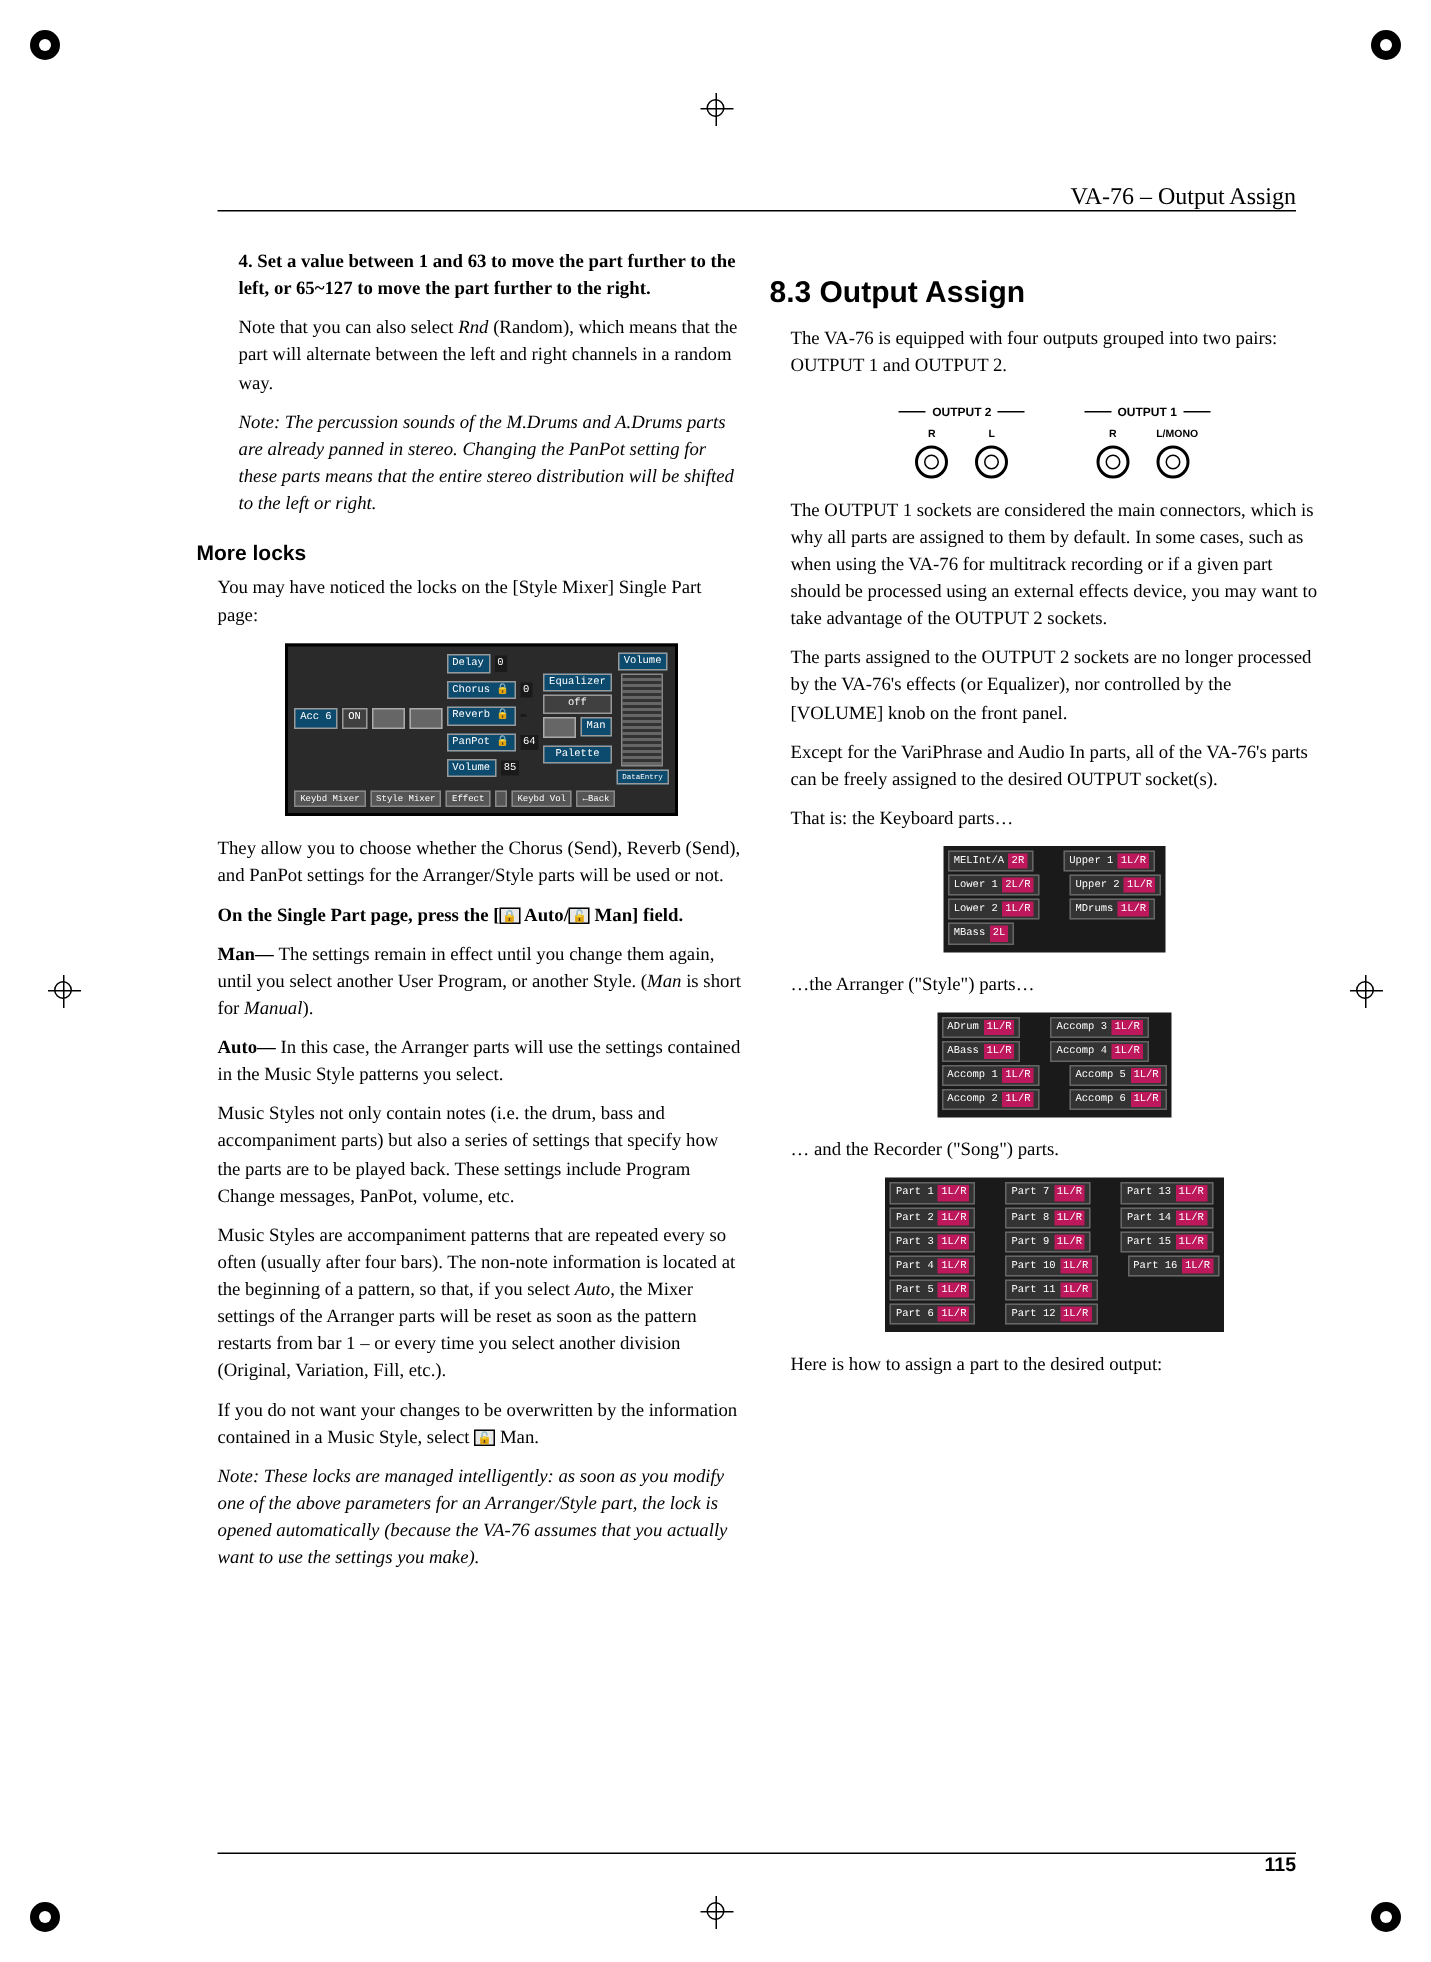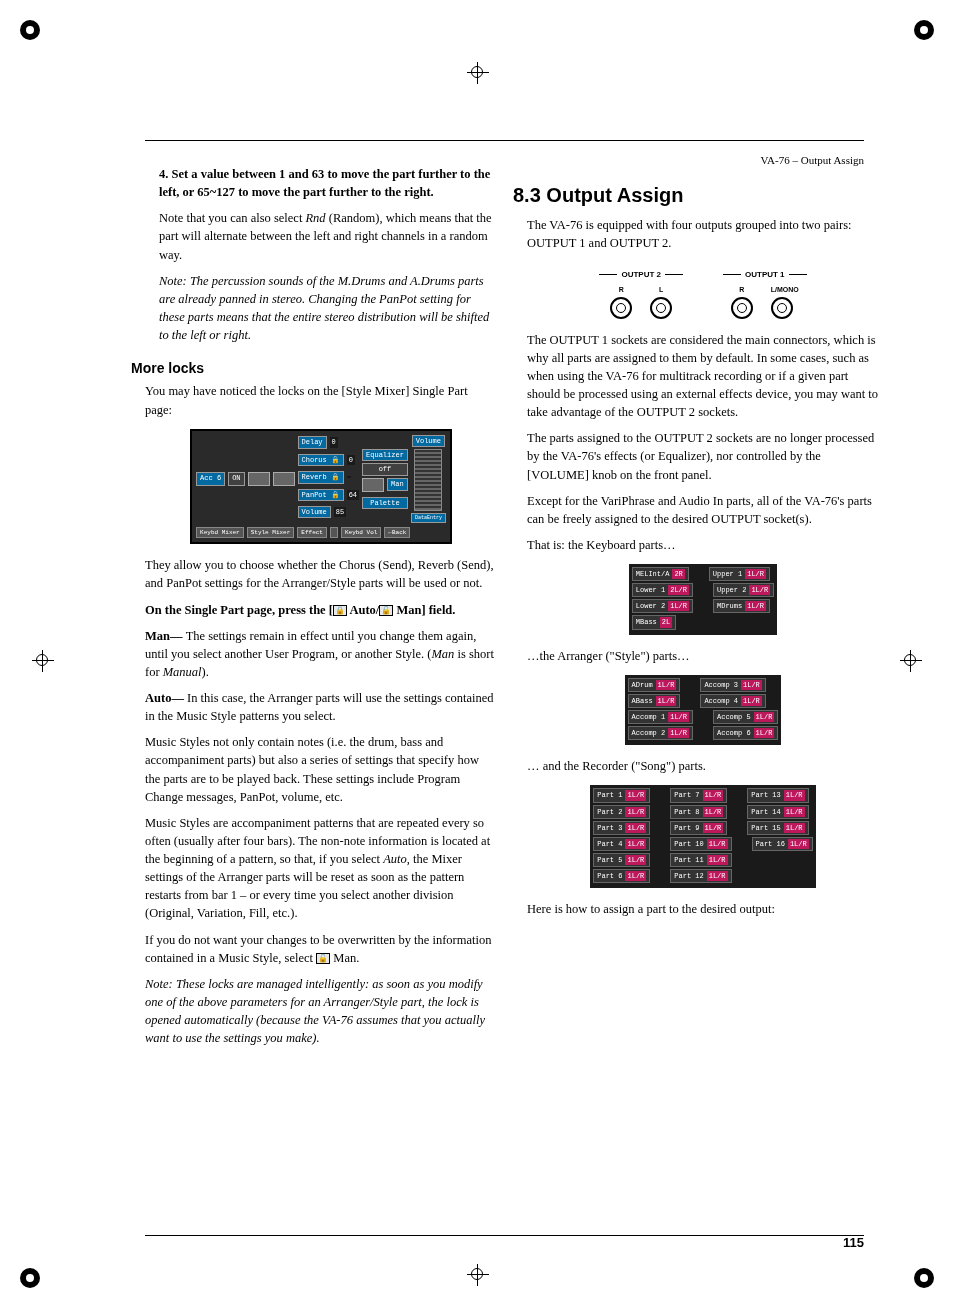--- a/index.html
+++ b/index.html
@@ -31,23 +31,22 @@
   .cross .ring { position:absolute; width:12px; height:12px; border:1px solid #000; border-radius:50%; top:6px; left:6px; }
   .cr-top { top: 60px; left: 465px; }
   .cr-leftmid { top: 648px; left: 30px; }
   .cr-rightmid { top: 648px; right: 30px; }
   .cr-bot { bottom: 20px; left: 465px; }
 
   .header-right {
     position: absolute;
     top: 120px;
     right: 90px;
-    font-size: 11px;
+    font-size: 16px;
     font-style: normal;
-    margin-top: 33px;
   }
   .hr-line {
     position: absolute;
     top: 140px;
     left: 145px;
     right: 90px;
     height: 1px;
     background: #000;
   }
 
@@ -83,21 +82,21 @@
     display: inline-block;
     background: #2a2a2a;
     border: 2px solid #000;
     padding: 4px;
     color: #fff;
     font-family: 'Courier New', monospace;
     font-size: 7px;
     line-height: 1.2;
   }
   .lcd .row { display: flex; gap: 3px; margin-bottom: 3px; align-items:center; }
-  .lcd .cell { background:#0369a1; border:1px solid #999; padding:1px 3px; white-space:nowrap; }
+  .lcd .cell { background:#0c4a6e; border:1px solid #999; padding:1px 3px; white-space:nowrap; }
   .lcd .cell-dark { background:#404040; }
   .lcd .val { background:#1a1a1a; padding:1px 2px; }
   .lcd .tallslider { background: repeating-linear-gradient(0deg,#666 0 2px,#333 2px 4px); width:28px; height:62px; border:1px solid #888; }
   .lcd .iconbtn { width:22px; height:14px; background:#666; border:1px solid #aaa; }
   .lcd-bottom { display:flex; gap:3px; margin-top:4px; }
   .lcd-bottom .tab { background:#555; border:1px solid #888; padding:1px 3px; font-size:6px; }
 
   .outputs {
     display:inline-flex; gap:40px; justify-content:center;
   }

